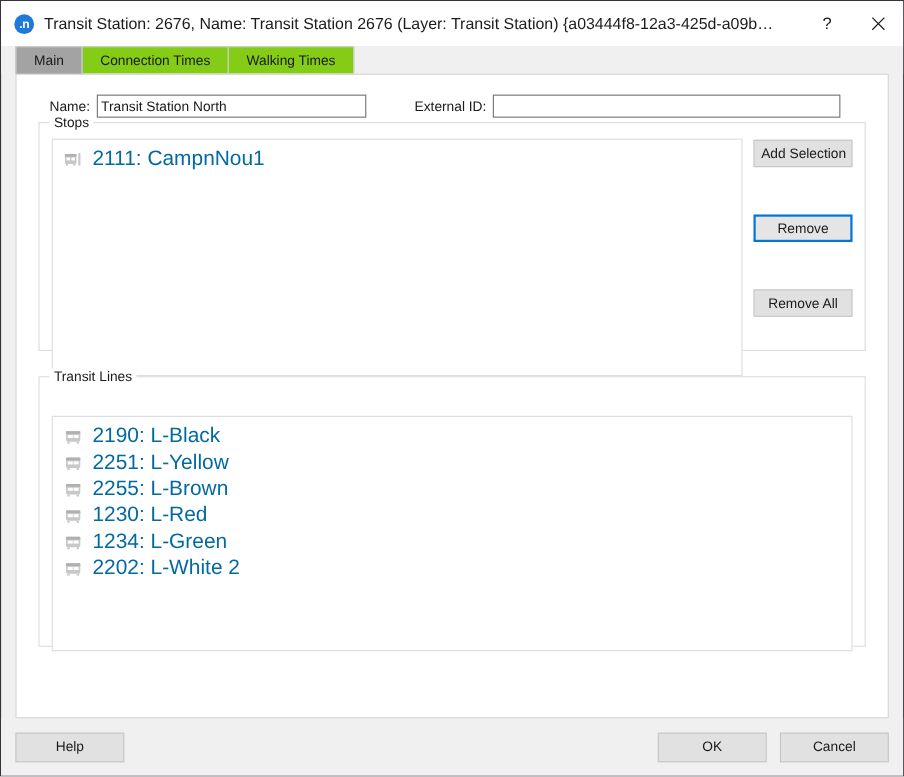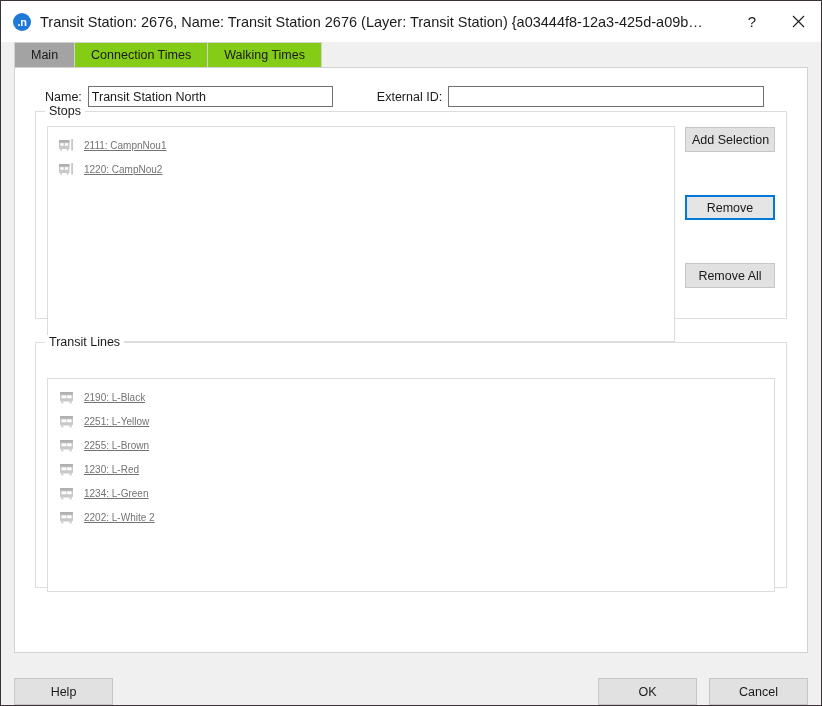--- a/index.html
+++ b/index.html
@@ -176,24 +176,23 @@
     background: #ffffff;
     box-sizing: border-box;
     overflow: auto;
     padding: 6px 0 0 0;
   }
   .list-item {
     display: flex;
     align-items: center;
     height: 24px;
     padding-left: 10px;
-    font-size: 10px;
-    color: #737373;
+    font-size: 19px;
+    color: #0369a1;
     white-space: nowrap;
-    text-decoration: underline;
   }
   .list-item .li-icon {
     width: 17px;
     height: 17px;
     margin-right: 9px;
     flex: 0 0 auto;
     display: block;
   }
 
   
@@ -220,21 +219,21 @@
     border: 2px solid #0078d7;
     background: #e5e5e5;
   }
   .side-buttons .btn { width: 90px; margin-bottom: 9px; }
 
   
   .bottombar {
     height: 52px;
     min-height: 52px;
     display: flex;
-    align-items: flex-end;
+    align-items: center;
     padding: 0 13px;
     box-sizing: border-box;
     background: #f0f0f0;
   }
   .bottombar .btn { width: 99px; height: 27px; }
   .bottombar .spacer { flex: 1 1 auto; }
   #ok-button { margin-right: 12px; }
 </style>
 </head>
 <body>
@@ -280,32 +279,20 @@
               <rect x="1" y="3" width="10.5" height="9" rx="1.2" fill="#c8c8c8"></rect>
               <rect x="1" y="3" width="10.5" height="2.4" fill="#b0b0b0"></rect>
               <rect x="2.4" y="6.2" width="3.2" height="2.6" fill="#ffffff"></rect>
               <rect x="6.9" y="6.2" width="3.2" height="2.6" fill="#ffffff"></rect>
               <rect x="2" y="12" width="1.8" height="1.6" fill="#c8c8c8"></rect>
               <rect x="8.7" y="12" width="1.8" height="1.6" fill="#c8c8c8"></rect>
               <rect x="13.2" y="2" width="1.9" height="11.5" fill="#c8c8c8"></rect>
             </svg>
             <span>2111: CampnNou1</span>
           </div>
-          <div class="list-item">
-            <svg class="li-icon" viewBox="0 0 17 17">
-              <rect x="1" y="3" width="10.5" height="9" rx="1.2" fill="#c8c8c8"></rect>
-              <rect x="1" y="3" width="10.5" height="2.4" fill="#b0b0b0"></rect>
-              <rect x="2.4" y="6.2" width="3.2" height="2.6" fill="#ffffff"></rect>
-              <rect x="6.9" y="6.2" width="3.2" height="2.6" fill="#ffffff"></rect>
-              <rect x="2" y="12" width="1.8" height="1.6" fill="#c8c8c8"></rect>
-              <rect x="8.7" y="12" width="1.8" height="1.6" fill="#c8c8c8"></rect>
-              <rect x="13.2" y="2" width="1.9" height="11.5" fill="#c8c8c8"></rect>
-            </svg>
-            <span>1220: CampNou2</span>
-          </div>
         </div>
         <div class="side-buttons">
           <button class="btn">Add Selection</button>
           <button class="btn focused">Remove</button>
           <button class="btn">Remove All</button>
         </div>
       </div>
     </div>
 
     <div class="groupbox" style="margin-top:23px;height:246px;">

